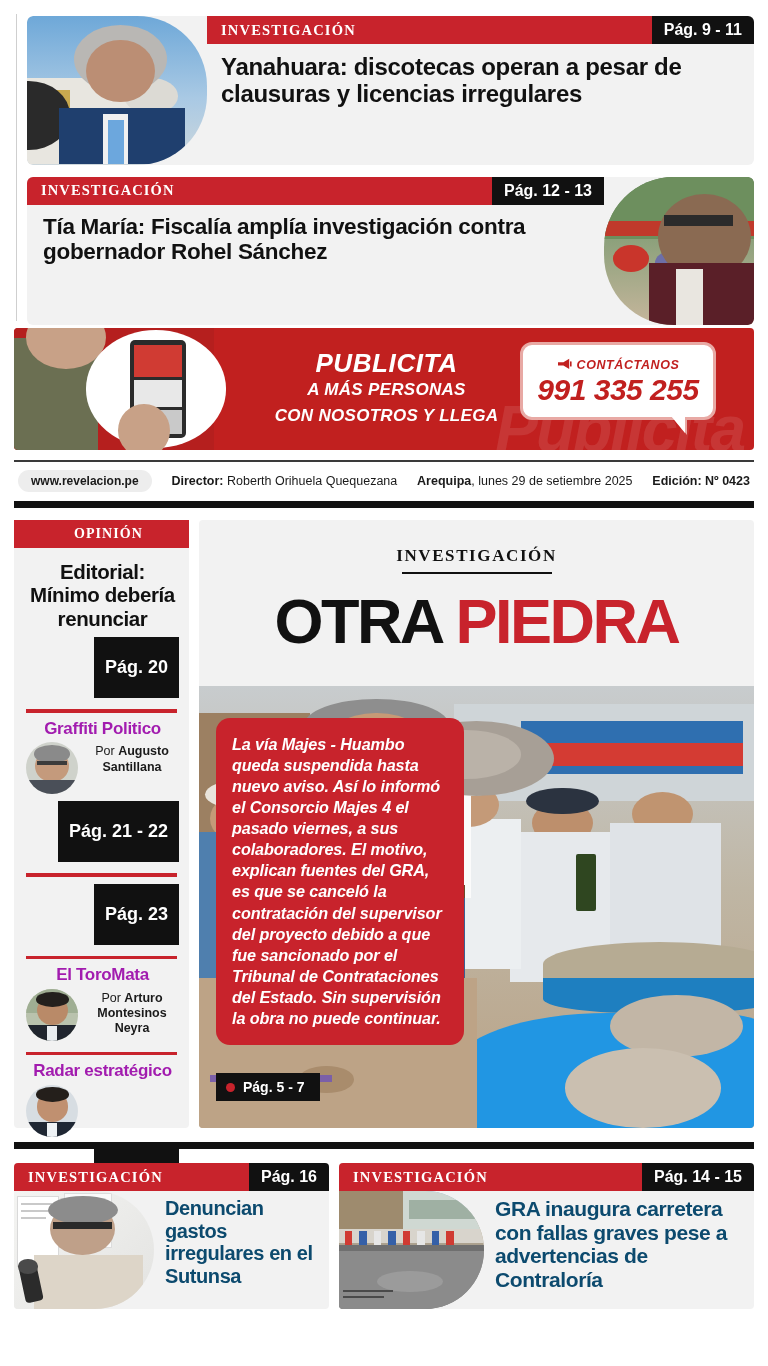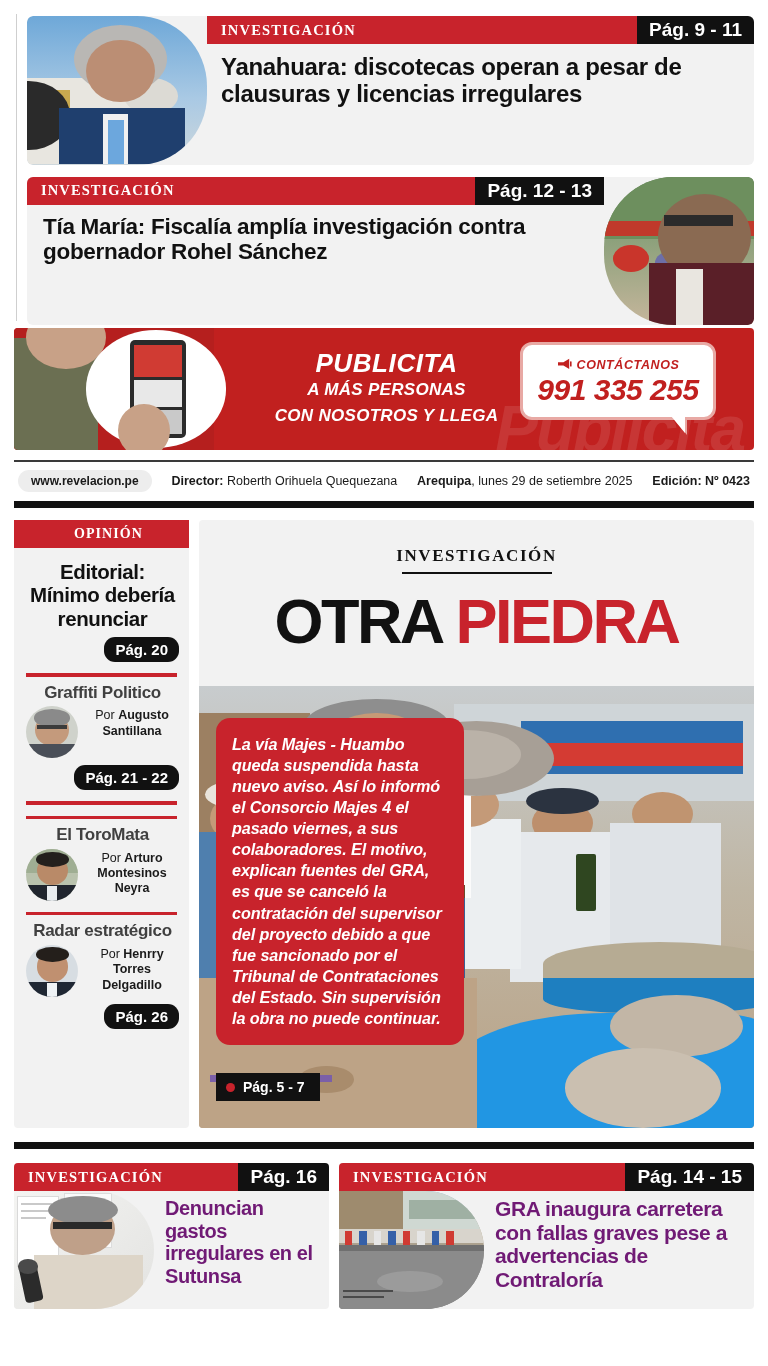--- a/index.html
+++ b/index.html
@@ -133,21 +133,21 @@
     display: flex;
     align-items: center;
     padding: 0 14px;
     flex: 1 1 auto;
     font-family: "Liberation Serif", serif;
   }
   .pagbadge {
     background: #111111;
     color: #ffffff;
     font-weight: 700;
-    font-size: 19px;
+    font-size: 16px;
     display: flex;
     align-items: center;
     justify-content: center;
     padding: 0 12px;
     flex: 0 0 auto;
     white-space: nowrap;
   }
   .htitle {
     font-size: 24px;
     font-weight: 900;
@@ -308,36 +308,35 @@
     letter-spacing: -.4px;
   }
   .badge-right {
     display: flex;
     justify-content: flex-end;
     padding: 7px 10px 0 0;
   }
   .mini-badge {
     background: #111;
     color: #fff;
-    font-size: 15px;
-    font-weight: 700;
-    padding: 4px 11px;
+    font-size: 18px;
+    font-weight: 700;
+    padding: 20px 11px;
     white-space: nowrap;
-    border-radius: 11px;
   }
   .col-sep {
     height: 3.5px;
     background: #c8232c;
     margin: 11px 12px 0 12px;
   }
   .col-item { padding: 7px 10px 0 12px; }
   .col-title {
     font-size: 17px;
     font-weight: 900;
-    color: #404040;
+    color: #a21caf;
     letter-spacing: -.3px;
     line-height: 1.1;
   }
   .col-row { display: flex; gap: 7px; margin-top: 4px; align-items: flex-start; }
   .col-avatar {
     flex: 0 0 52px;
     width: 52px; height: 52px;
     border-radius: 50%;
     overflow: hidden;
     position: relative;
@@ -448,21 +447,21 @@
     overflow: hidden;
     border-radius: 0 60px 60px 0;
   }
   .bcard.left  .bphoto { flex: 0 0 140px; }
   .bcard.right .bphoto { flex: 0 0 145px; }
   .btitle {
     flex: 1 1 auto;
     font-size: 20px;
     font-weight: 900;
     line-height: 1.13;
-    color: #701a75;
+    color: #0c4a6e;
     padding: 6px 8px 0 11px;
     letter-spacing: -.4px;
   }
   .bcard.right .btitle { font-size: 21px; }
 
   
   .ph { position: absolute; inset: 0; }
   .sky    { background: linear-gradient(180deg,#6ea8d8 0%,#a9c9e4 55%,#cfd8dc 100%); }
   .crowd  { background: linear-gradient(180deg,#5d7f54 0%,#8aa07a 40%,#c6b69c 100%); }
   .docbg  { background: linear-gradient(135deg,#f4f4f2 0%,#e3e3e1 100%); }
@@ -613,20 +612,23 @@
           <div class="col-by">
             <span>Por </span><b>Augusto Santillana</b>
           </div>
         </div>
       </div>
       <div class="badge-right">
         <div class="mini-badge">Pág. 21 - 22</div>
       </div>
 
       <div class="col-sep"></div>
+      <div class="badge-right">
+        <div class="mini-badge">Pág. 23</div>
+      </div>
 
       <div class="col-sep"></div>
       <div class="col-item">
         <div class="col-title">El ToroMata</div>
         <div class="col-row">
           <div class="col-avatar">
             <div class="ph" style="background:#b9c2ad;"></div>
             <div class="rectp" style="left:0;top:0;width:100%;height:46%;background:#9fae93;"></div>
             <div class="blob" style="left:22%;top:14%;width:58%;height:56%;background:#b98a68;"></div>
             <div class="blob" style="left:20%;top:6%;width:62%;height:28%;background:#23201d;"></div>
@@ -642,23 +644,20 @@
       <div class="col-sep"></div>
       <div class="col-item">
         <div class="col-title">Radar estratégico</div>
         <div class="col-row">
           <div class="col-avatar">
             <div class="ph" style="background:#d7dde2;"></div>
             <div class="blob" style="left:22%;top:12%;width:58%;height:58%;background:#c09070;"></div>
             <div class="blob" style="left:20%;top:4%;width:62%;height:28%;background:#241f1b;"></div>
             <div class="rectp" style="left:2%;top:70%;width:96%;height:36%;background:#1f2733;"></div>
             <div class="rectp" style="left:40%;top:72%;width:20%;height:34%;background:#eef2f5;"></div>
-          </div>
-          <div class="col-by">
-            <span>Por </span><b>Henrry Torres Delgadillo</b>
           </div>
         </div>
       </div>
       <div class="badge-right">
         <div class="mini-badge">Pág. 26</div>
       </div>
     </div>
 
     <div class="feature">
       <div class="feature-kicker">INVESTIGACIÓN</div>

